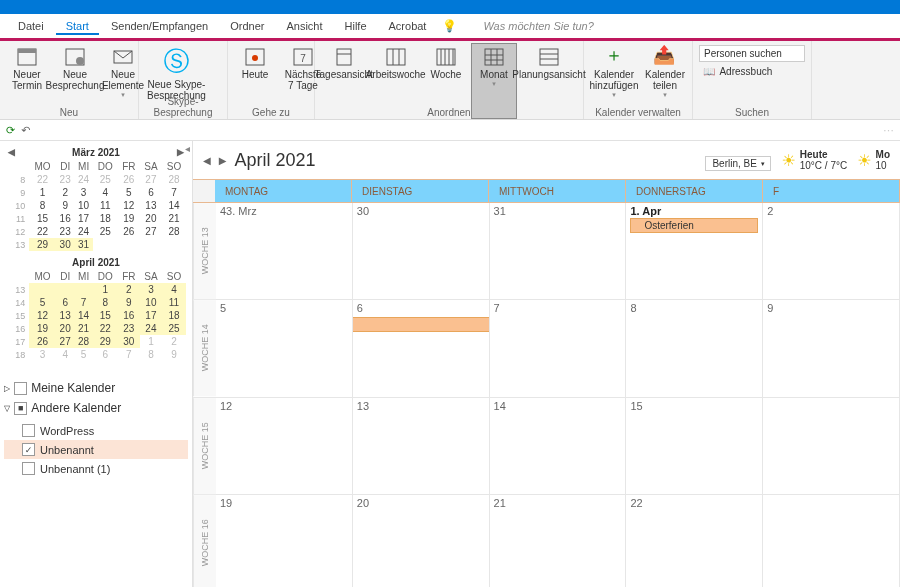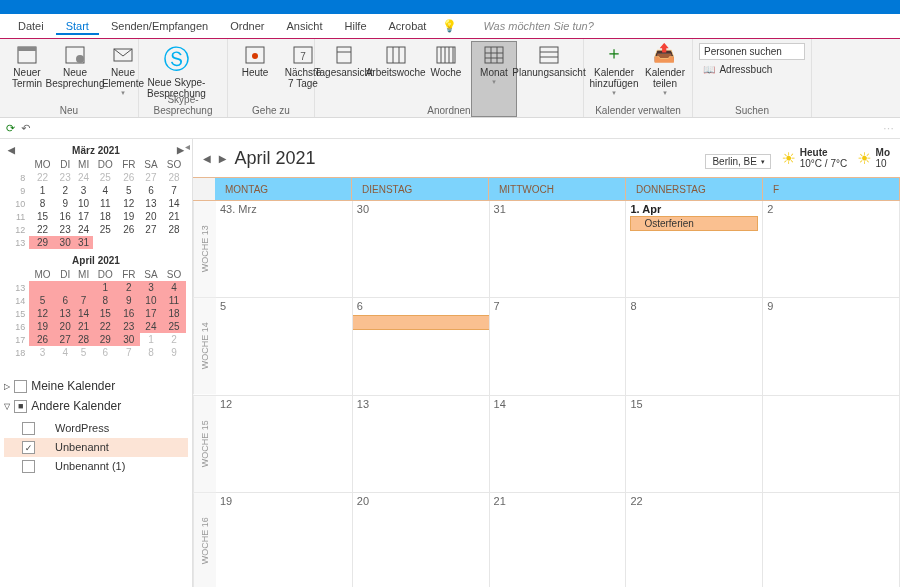--- a/index.html
+++ b/index.html
@@ -1,17 +1,17 @@
 <!DOCTYPE html>
 <html><head>
 <meta charset="utf-8">
 <style>
   html,body{margin:0;padding:0;font-family:"Segoe UI",Arial,sans-serif;font-size:11px;color:#333;background:#fff;width:900px;height:587px;overflow:hidden}
   .titlebar{height:14px;background:#0078d7}
-  .menubar{height:24px;background:#fff;border-bottom:1px solid #be185d;display:flex;align-items:center;padding:0 8px;gap:2px}
+  .menubar{height:24px;background:#fff;border-bottom:3px solid #be185d;display:flex;align-items:center;padding:0 8px;gap:2px}
   .menuitem{padding:3px 10px;cursor:default;color:#444}
   .menuitem.active{color:#0078d7;border-bottom:2px solid #0078d7;padding-bottom:1px}
   .searchbox{margin-left:20px;color:#888;font-style:italic}
   .bulb{color:#f2c811;font-size:12px;margin:0 4px}
   .ribbon{height:78px;background:#f3f3f3;border-bottom:1px solid #dadada;display:flex}
   .rgroup{display:flex;flex-direction:column;border-right:1px solid #e1e1e1;padding:2px 4px 0;position:relative}
   .rgroup-label{position:absolute;bottom:1px;left:0;right:0;text-align:center;font-size:10px;color:#666}
   .rbtns{display:flex;gap:2px;flex:1}
   .rbtn{display:flex;flex-direction:column;align-items:center;justify-content:flex-start;padding:2px 4px;min-width:38px;text-align:center;font-size:10px;line-height:1.1;cursor:default}
   .rbtn.active{background:#c8c8c8;border:1px solid #8a8a8a;padding:1px 3px}
@@ -22,29 +22,29 @@
   .sidebtn{display:flex;align-items:flex-start;gap:4px;font-size:10px;padding:2px 4px;border:1px solid #ccc;background:#fff;margin-bottom:2px}
   .toolbar2{height:20px;border-bottom:1px solid #e1e1e1;display:flex;align-items:center;padding:0 6px;gap:6px;color:#666}
   .main{display:flex;height:451px}
   .sidebar{width:192px;border-right:1px solid #e1e1e1;display:flex;flex-direction:column;overflow:hidden}
   .minical-wrap{padding:4px 6px;position:relative}
   .splitter{position:absolute;top:2px;right:2px;font-size:10px;color:#888}
   .minical{width:100%;border-collapse:collapse;text-align:center;font-size:10px;margin-bottom:4px}
   .minical th{font-weight:normal;color:#666;padding:1px 0}
   .minical td{padding:1px 0;color:#444;cursor:default}
   .minical td.dim{color:#bbb}
-  .minical td.sel{background:#fca5a5}
+  .minical td.sel{background:#fef9c3}
   .minical td.wk{color:#aaa;font-size:9px;text-align:right;padding-right:4px}
   .mc-title{text-align:center;font-weight:bold;font-size:10px;position:relative;padding:2px 0}
   .mc-title .nav{position:absolute;top:2px;font-size:9px;color:#666}
   .mc-title .navL{left:2px}.mc-title .navR{right:2px}
   .callist{padding:6px 4px;flex:1;overflow:auto}
   .calhead{display:flex;align-items:center;gap:4px;font-size:12px;margin:6px 0}
   .calhead .tw{font-size:8px}
-  .calitem{display:flex;align-items:flex-start;gap:20px;font-size:11px;padding:3px 4px 3px 18px}
+  .calitem{display:flex;align-items:center;gap:5px;font-size:11px;padding:3px 4px 3px 18px}
   .calitem.sel{background:#fce4d6}
   .chk{width:11px;height:11px;border:1px solid #999;background:#fff;display:inline-flex;align-items:center;justify-content:center;font-size:9px;color:#444}
   .calview{flex:1;display:flex;flex-direction:column;overflow:hidden}
   .calhdr{display:flex;align-items:center;padding:8px 10px;gap:8px}
   .calhdr .navbtn{font-size:10px;color:#666;cursor:default}
   .calhdr h1{font-size:18px;font-weight:normal;margin:0;color:#333}
   .weather-bar{margin-left:auto;display:flex;align-items:flex-end;gap:10px}
   .loc-pill{border:1px solid #ccc;padding:1px 6px;font-size:10px;display:flex;align-items:center;gap:4px}
   .wday{display:flex;align-items:center;gap:4px;font-size:10px}
   .sun{color:#f2c811;font-size:16px}

